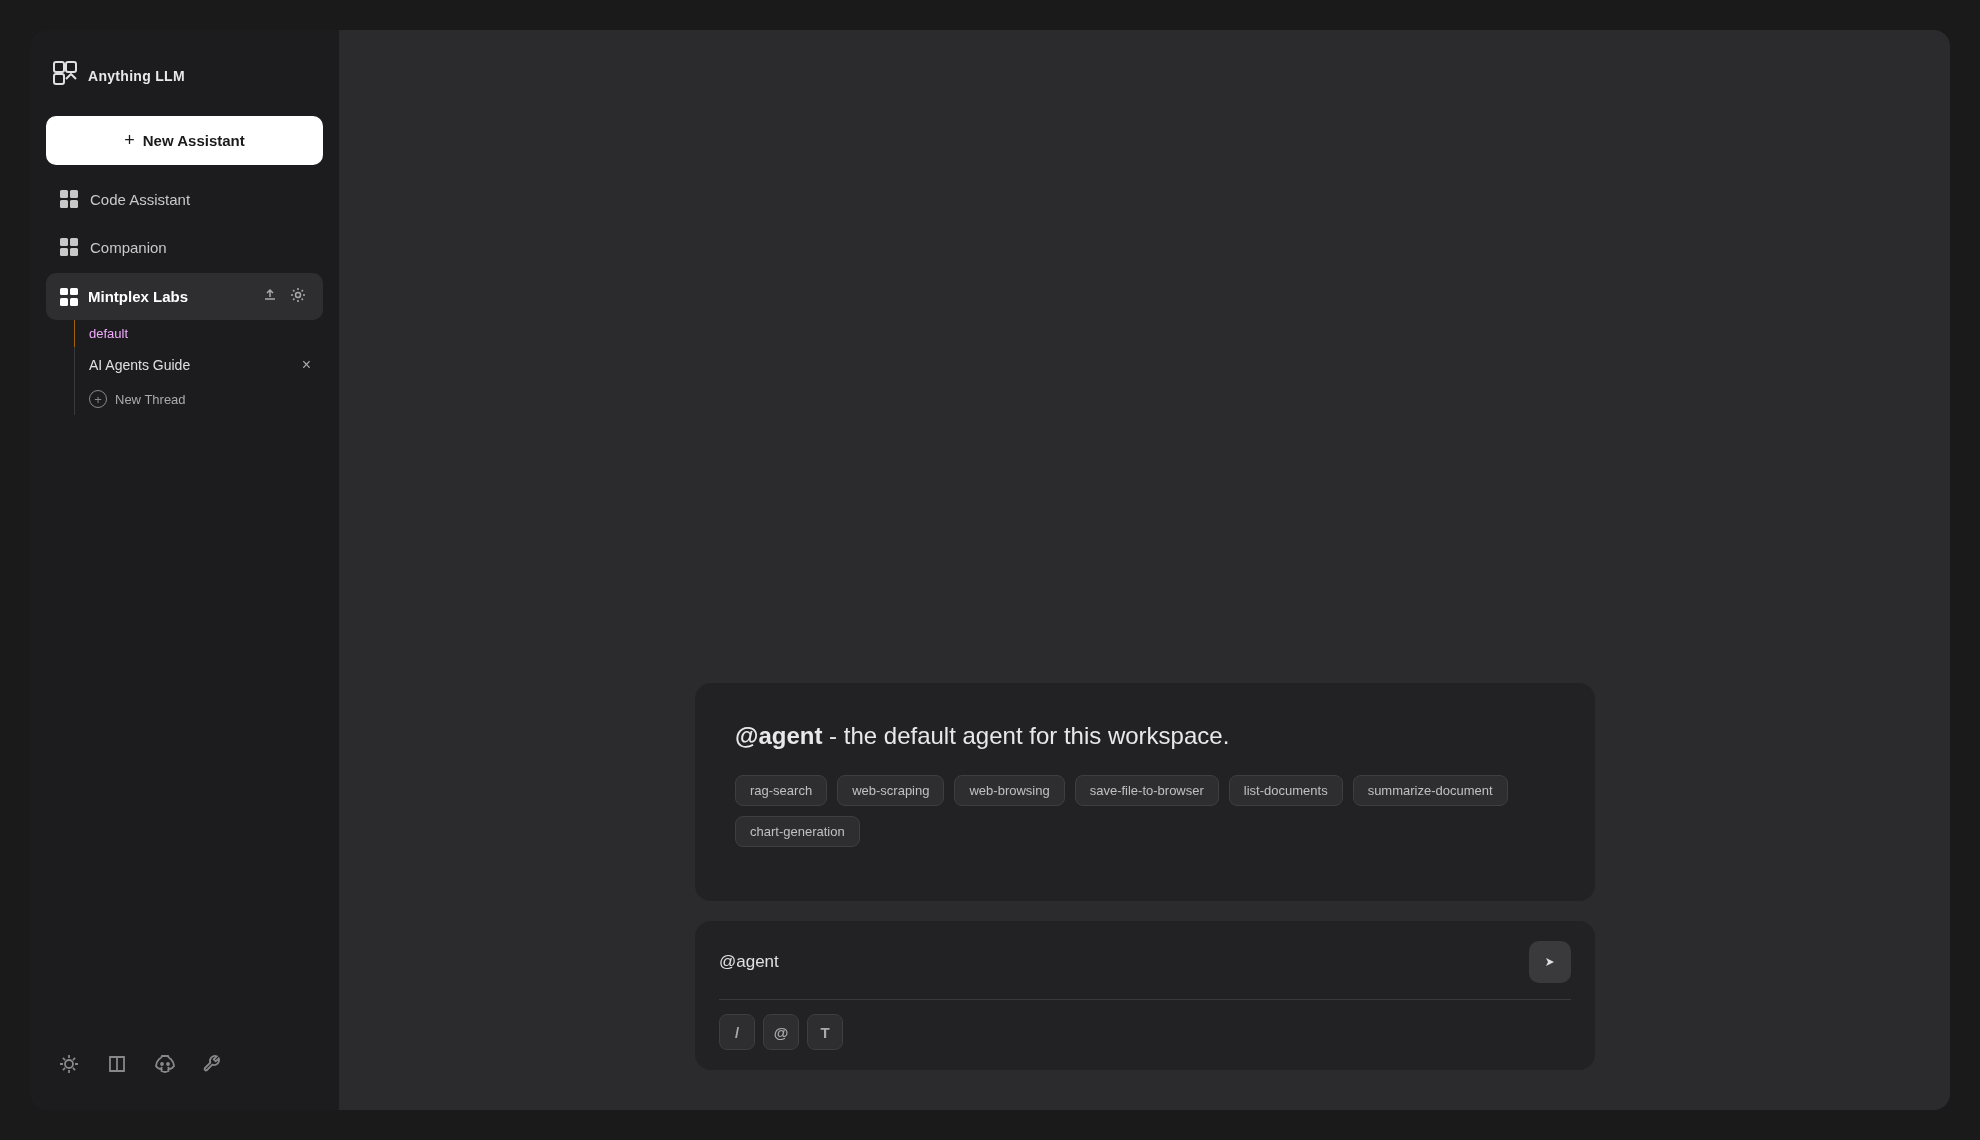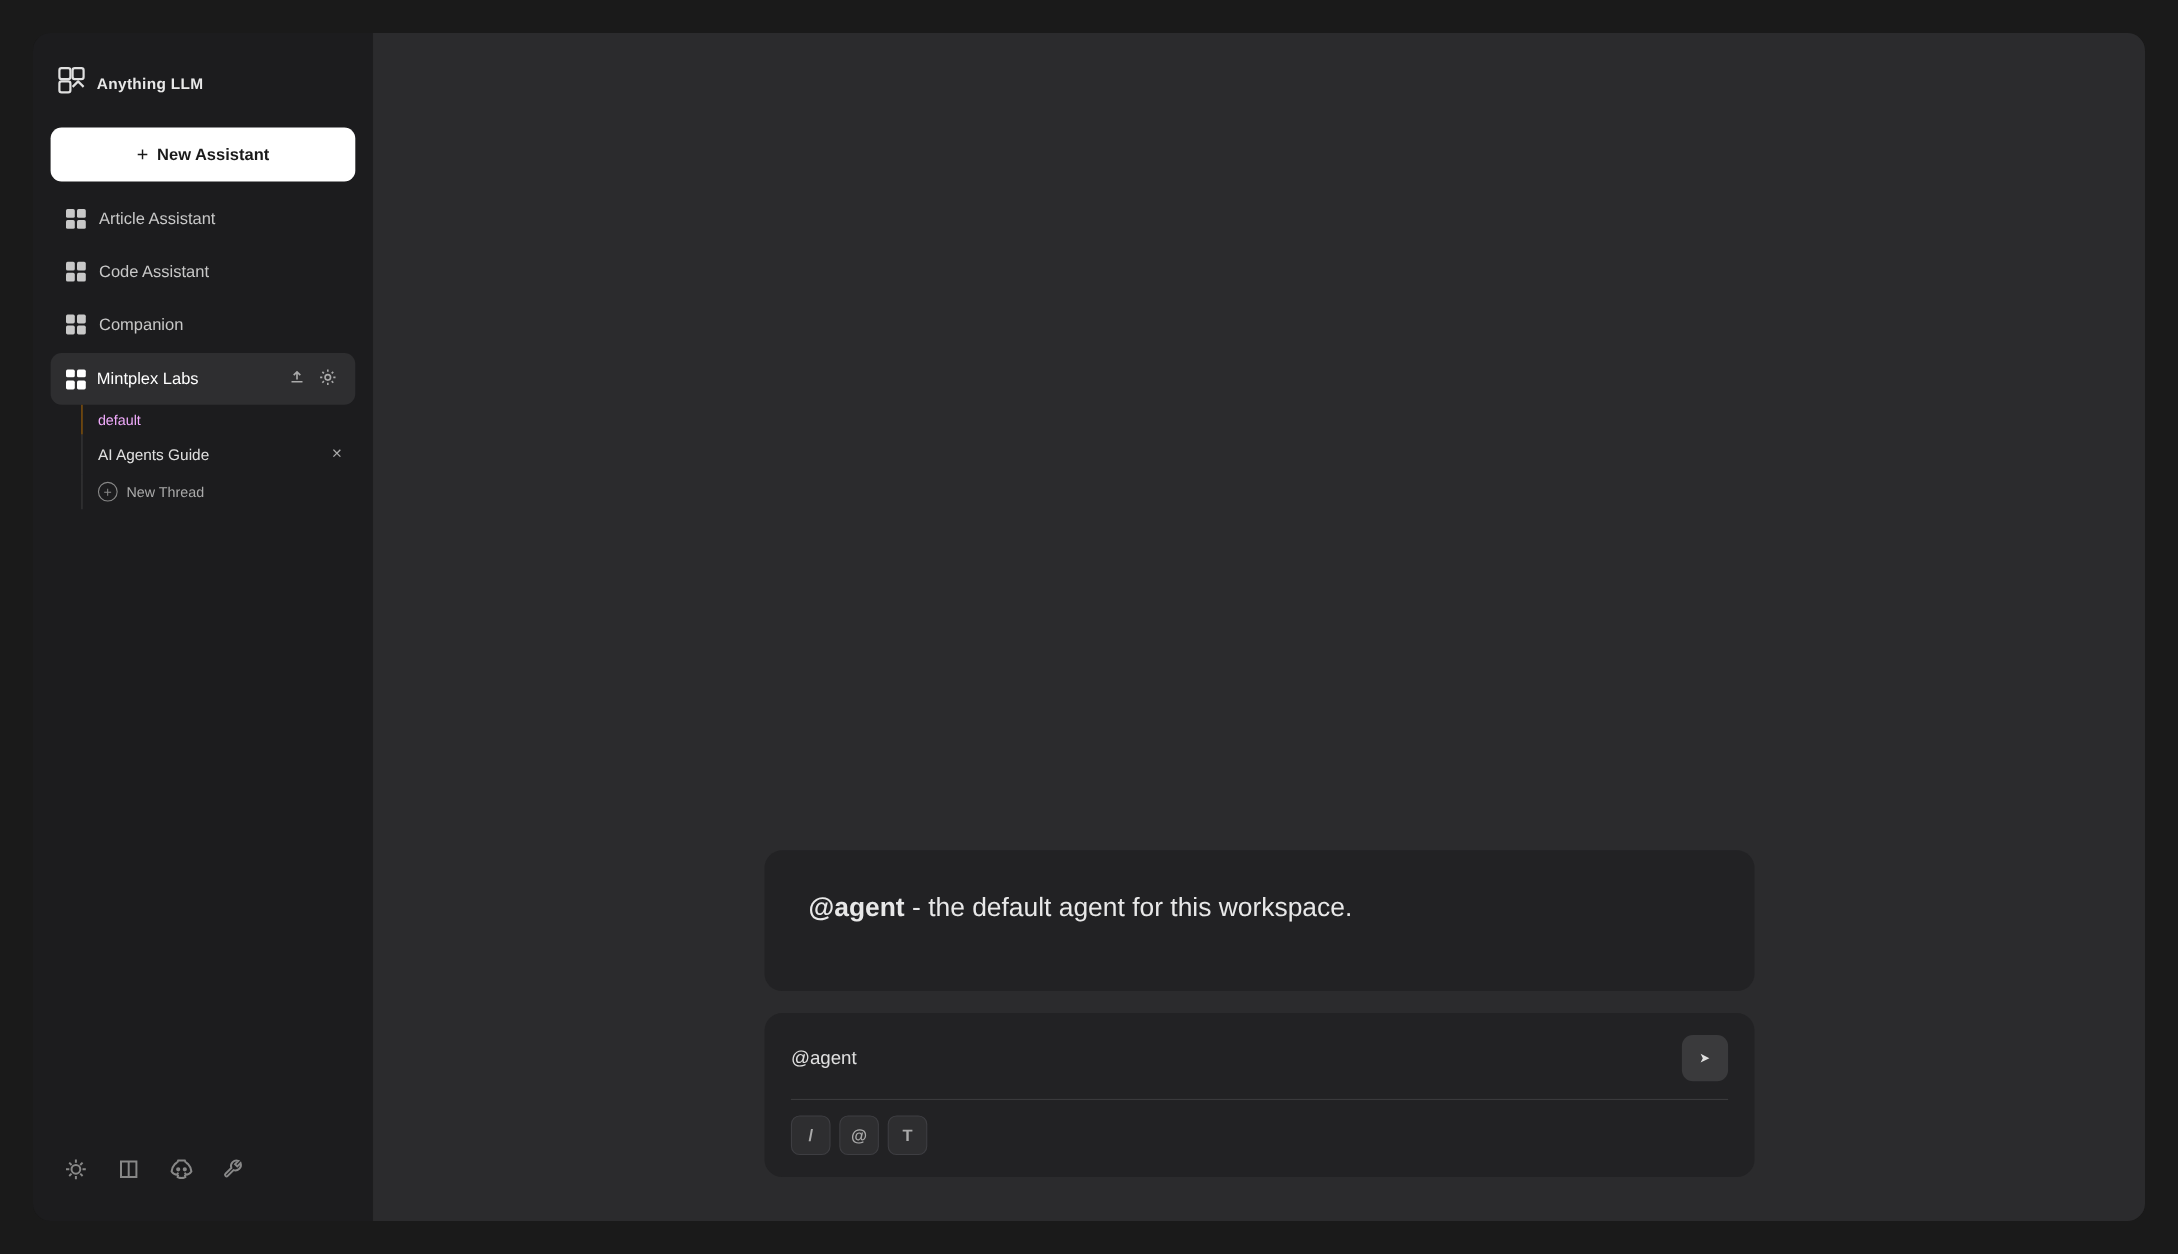--- a/index.html
+++ b/index.html
@@ -98,21 +98,21 @@
       padding: 11px 14px;
       border-radius: 10px;
       background: #2e2e30;
       color: #ffffff;
       cursor: pointer;
       margin-bottom: 0;
     }
     .active-workspace-label {
       flex: 1;
       font-size: 15px;
-      font-weight: 400;
+      font-weight: 700;
     }
     .workspace-actions {
       display: flex;
       gap: 6px;
       align-items: center;
     }
     .workspace-action-btn {
       background: none;
       border: none;
       color: #aaaaaa;
@@ -325,29 +325,20 @@
         </svg>
       </span>
       <span class="logo-text">Anything LLM</span>
     </div>
 
     <button class="new-workspace-btn">
       <span class="plus">+</span>
       <span>New Assistant</span>
     </button>
 
-    <div class="workspace-item">
-      <div class="workspace-icon">
-        <span></span>
-          <span></span>
-          <span></span>
-          <span></span>
-      </div>
-      <span>Article Assistant</span>
-    </div>
 
     <div class="workspace-item">
       <div class="workspace-icon">
         <span></span>
           <span></span>
           <span></span>
           <span></span>
       </div>
       <span>Code Assistant</span>
     </div>
@@ -429,20 +420,29 @@
       </span>
     </div>
   </aside>
 
   <main class="main-content">
 
     <div class="agent-info-card">
       <div class="agent-title">
         <strong>@agent</strong><span> - the default agent for this workspace.</span>
       </div>
+      <div class="agent-tags">
+        <span class="agent-tag">rag-search</span>
+        <span class="agent-tag">web-scraping</span>
+        <span class="agent-tag">web-browsing</span>
+        <span class="agent-tag">save-file-to-browser</span>
+        <span class="agent-tag">list-documents</span>
+        <span class="agent-tag">summarize-document</span>
+        <span class="agent-tag">chart-generation</span>
+      </div>
     </div>
 
     <div class="chat-input-area">
       <div class="chat-input-row">
         <input class="chat-input" type="text" value="@agent" placeholder="@agent" style="">
         <button class="send-btn">
           <svg width="16" height="16" viewBox="0 0 16 16" fill="currentColor">
             <path d="M12 8L4 4l2 4-2 4z"></path>
           </svg>
         </button>

